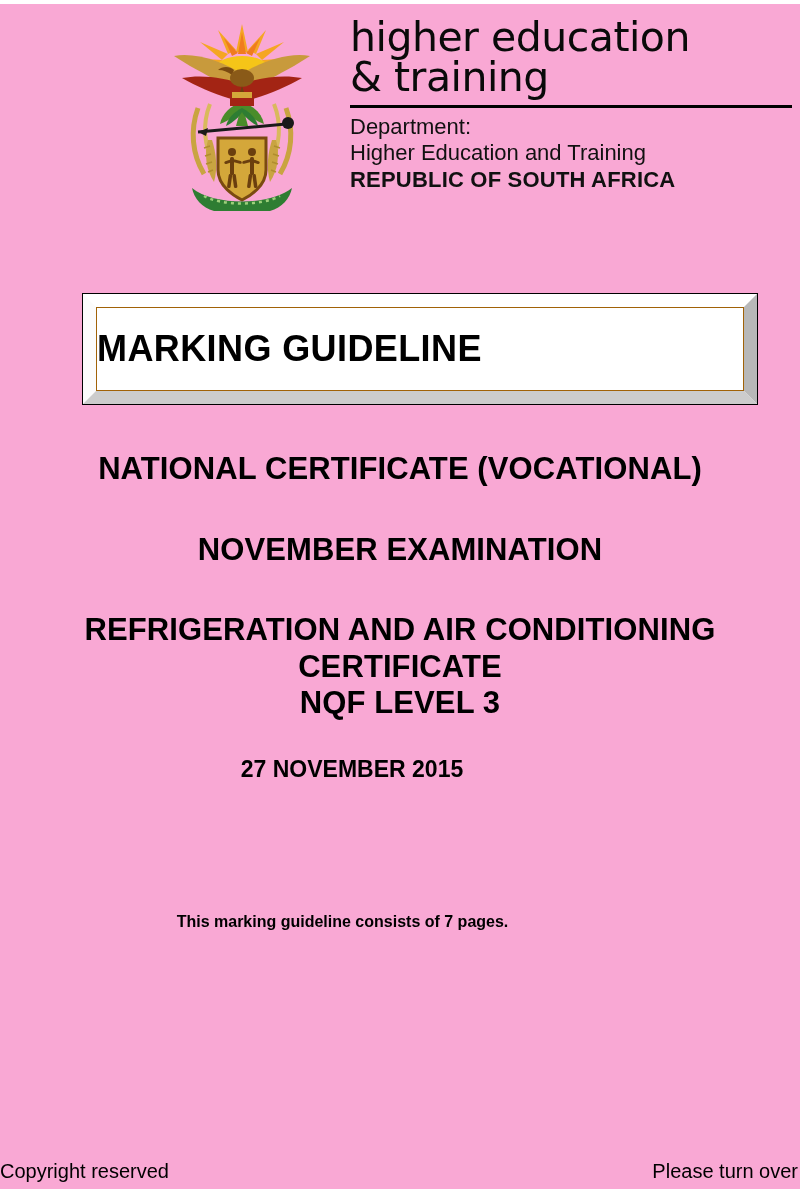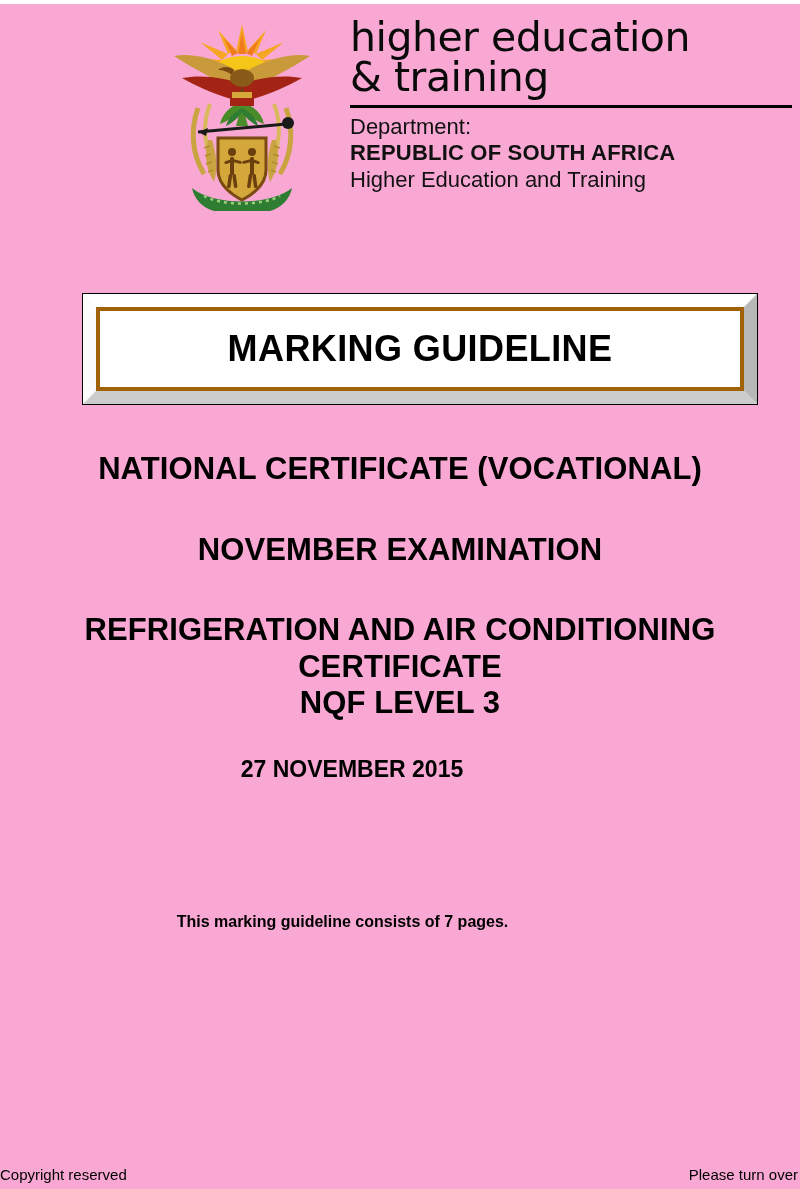--- a/index.html
+++ b/index.html
@@ -86,25 +86,25 @@
     box-sizing: border-box;
     border: 1px solid #000000;
     background: #ffffff;
   }
   .bevel-face {
     position: absolute;
     top: 13px;
     left: 13px;
     right: 13px;
     bottom: 13px;
-    border: 4px solid #a16207;
+    border: 1px solid #a16207;
     background: #ffffff;
     display: flex;
     align-items: center;
-    justify-content: center;
+    justify-content: flex-start;
   }
   
   .bevel-edge {
     position: absolute;
     background: transparent;
   }
   .bevel-top {
     top: 0; left: 0; right: 0; height: 13px;
     border-bottom: 0;
   }
@@ -197,21 +197,21 @@
   }
 
   
   .footer {
     position: absolute;
     bottom: 10px;
     left: 0;
     width: 800px;
     display: flex;
     justify-content: space-between;
-    font-size: 15px;
+    font-size: 20px;
     font-weight: 400;
     color: #000000;
   }
   .footer .left { padding-left: 0px; }
   .footer .right { padding-right: 2px; }
 </style>
 </head>
 <body>
 
 <div class="page">
@@ -298,22 +298,22 @@
         <path d="M40 176 C62 194 118 194 140 176 C138 186 130 196 118 199 L62 199 C50 196 42 186 40 176 Z" fill="#2e7d32"></path>
         <path d="M52 184 C70 194 110 194 128 184" stroke="#9ccf7a" stroke-width="2.5" fill="none" stroke-dasharray="3 4"></path>
       </svg>
     </div>
 
     <div class="dept-lockup">
       <div class="brand-line">higher education</div>
       <div class="brand-line">&amp; training</div>
       <hr class="brand-rule">
       <div class="dept-sub">Department:</div>
+      <div class="dept-sub">Higher Education and Training</div>
       <div class="dept-sub bold">REPUBLIC OF SOUTH AFRICA</div>
-      <div class="dept-sub">Higher Education and Training</div>
     </div>
   </div>
 
   <div class="bevel-box">
     <div class="bevel-edge bevel-top"></div>
     <div class="bevel-edge bevel-left"></div>
     <div class="bevel-edge bevel-right"></div>
     <div class="bevel-edge bevel-bottom"></div>
     <div class="bevel-face">
       <div class="box-title">MARKING GUIDELINE</div>

